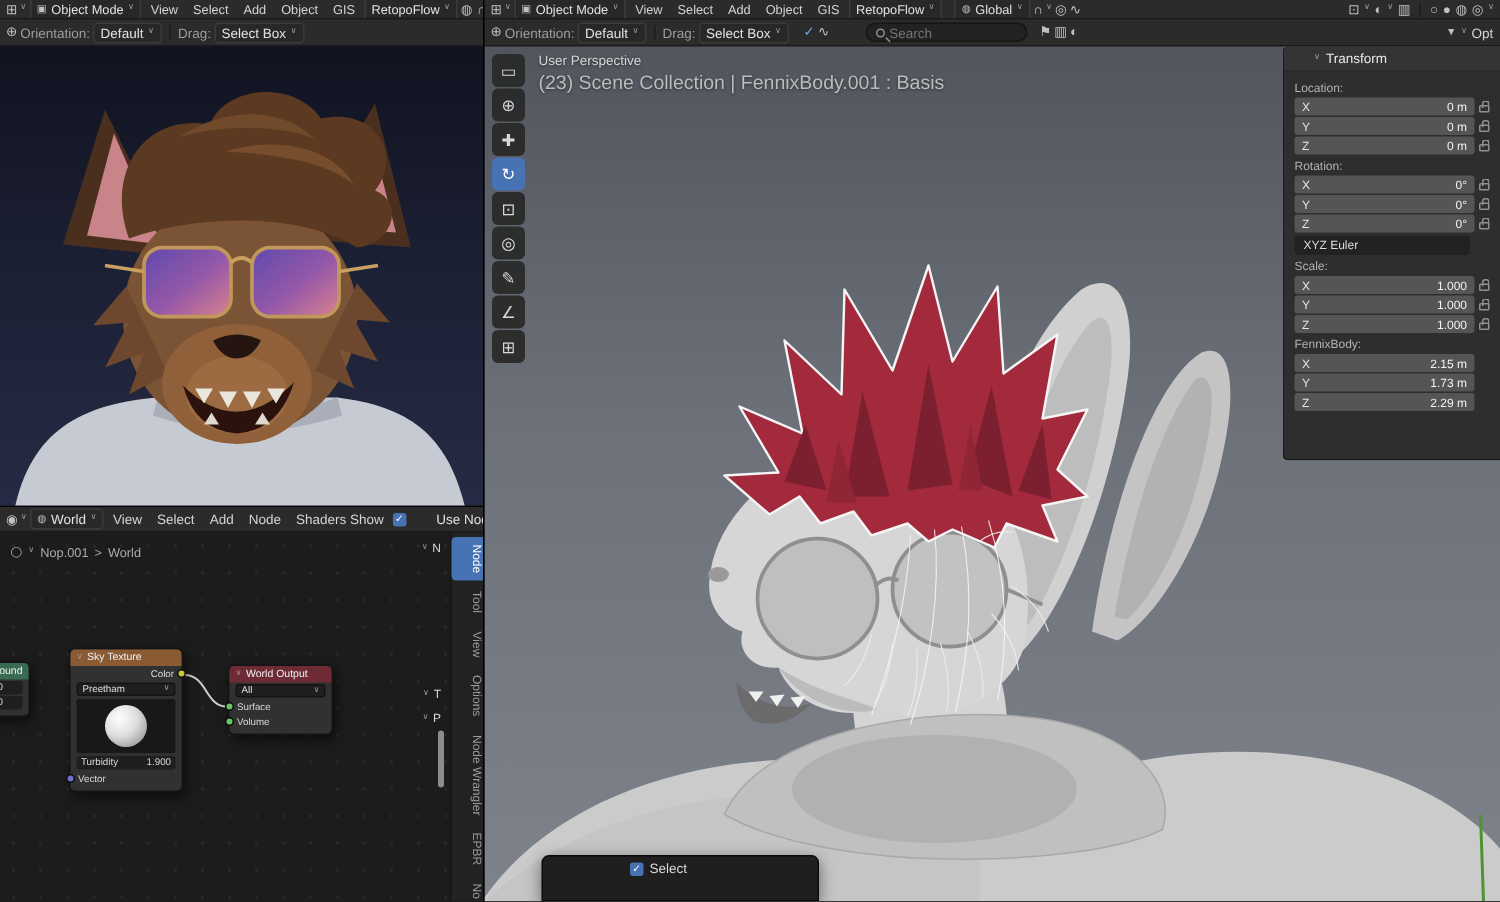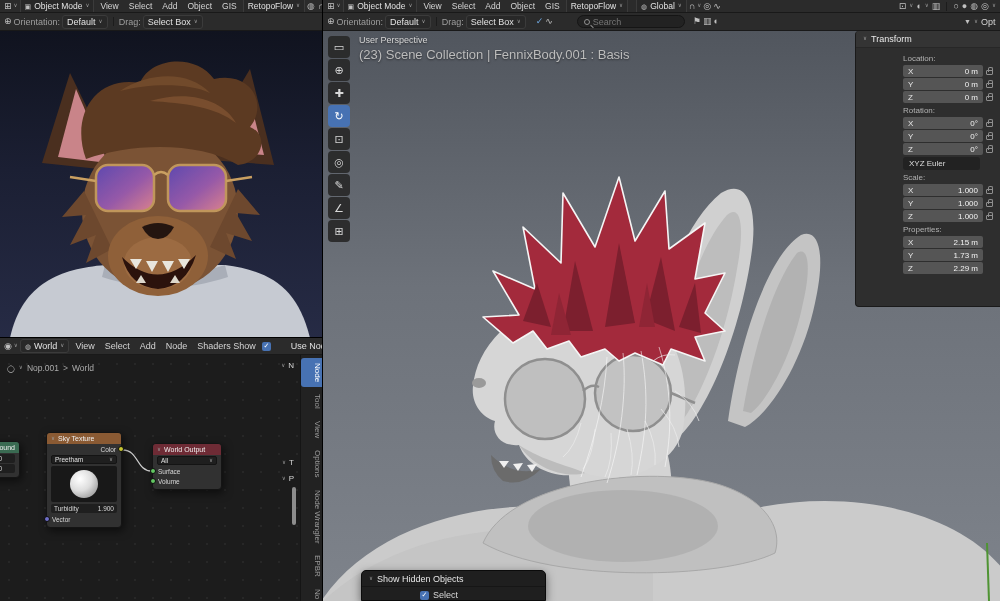--- a/index.html
+++ b/index.html
@@ -81,23 +81,23 @@
   .popup { position:absolute; left:38px; top:539px; width:185px; height:31px; overflow:hidden;
            background:#1f1f1f; border:1px solid #0b0b0b; border-radius:5px 5px 0 0; z-index:5;
            box-shadow:0 3px 10px rgba(0,0,0,.5); }
   .popup .ptitle { height:16px; display:flex; align-items:center; gap:4px; padding:0 7px;
                    color:#e6e6e6; border-bottom:1px solid #161616; }
   .popup .poption { display:flex; align-items:center; gap:4px; padding:3px 0 0 58px; color:#d8d8d8; }
   
   .npanel { position:absolute; right:0; top:31px; width:145px; height:276px; background:#2e2e2e;
             border-left:1px solid #1a1a1a; border-bottom:1px solid #1a1a1a;
             border-radius:4px 0 0 4px; z-index:6; overflow:hidden; }
-  .phdr { height:17px; display:flex; align-items:center; gap:4px; padding:0 7px; color:#e9e9e9;
+  .phdr { height:17px; display:flex; align-items:center; gap:4px; padding:0 20px; color:#e9e9e9;
           background:#343434; border-bottom:1px solid #272727; }
-  .pbody { padding:3px 7px 5px;margin-left:40px; }
+  .pbody { padding:3px 7px 5px; }
   .plabel { color:#b2b2b2; font-size:8px; margin:3px 0 2px; }
   .prow { display:flex; align-items:center; gap:3px; margin-bottom:1px; }
   .pfield { flex:1; background:#555555; height:12px; border-radius:2px; display:flex;
             align-items:center; padding:0 5px; font-size:8px; color:#f2f2f2; }
   .pfield .ax { color:#e6e6e6; width:9px; }
   .pfield .val { margin-left:auto; }
   .euler { background:#222222; height:13px; border-radius:3px; display:flex; align-items:center;
            padding:0 6px; font-size:8px; color:#dddddd; margin:2px 13px 2px 0; }
   .lock { position:relative; width:7px; height:5px; border:1px solid #8f8f8f; border-radius:1px;
           margin-top:3px; flex:none; }
@@ -487,24 +487,20 @@
           <span>⊞</span>
         </div>
     </div>
 
     <div class="ovl">
       <div class="l1">User Perspective</div>
       <div class="l2">(23) Scene Collection | FennixBody.001 : Basis</div>
     </div>
 
     <div class="popup">
-      <div class="ptitle">
-        <span class="cv">∨</span>
-        <span>Show Hidden Objects</span>
-      </div>
       <div class="poption">
         <span class="cb">✓</span>
         <span>Select</span>
       </div>
     </div>
   </div>
 
   <div class="npanel">
     <div class="phdr">
       <span class="cv">∨</span>
@@ -571,21 +567,21 @@
         </div>
           <span class="lock"></span>
       </div>
       <div class="prow">
         <div class="pfield">
           <span class="ax">Z</span>
           <span class="val">1.000</span>
         </div>
           <span class="lock"></span>
       </div>
-      <div class="plabel">Properties:</div>
+      <div class="plabel">FennixBody:</div>
       <div class="prow">
         <div class="pfield">
           <span class="ax">X</span>
           <span class="val">2.15 m</span>
         </div>
           <span class="lock ghost"></span>
       </div>
       <div class="prow">
         <div class="pfield">
           <span class="ax">Y</span>

